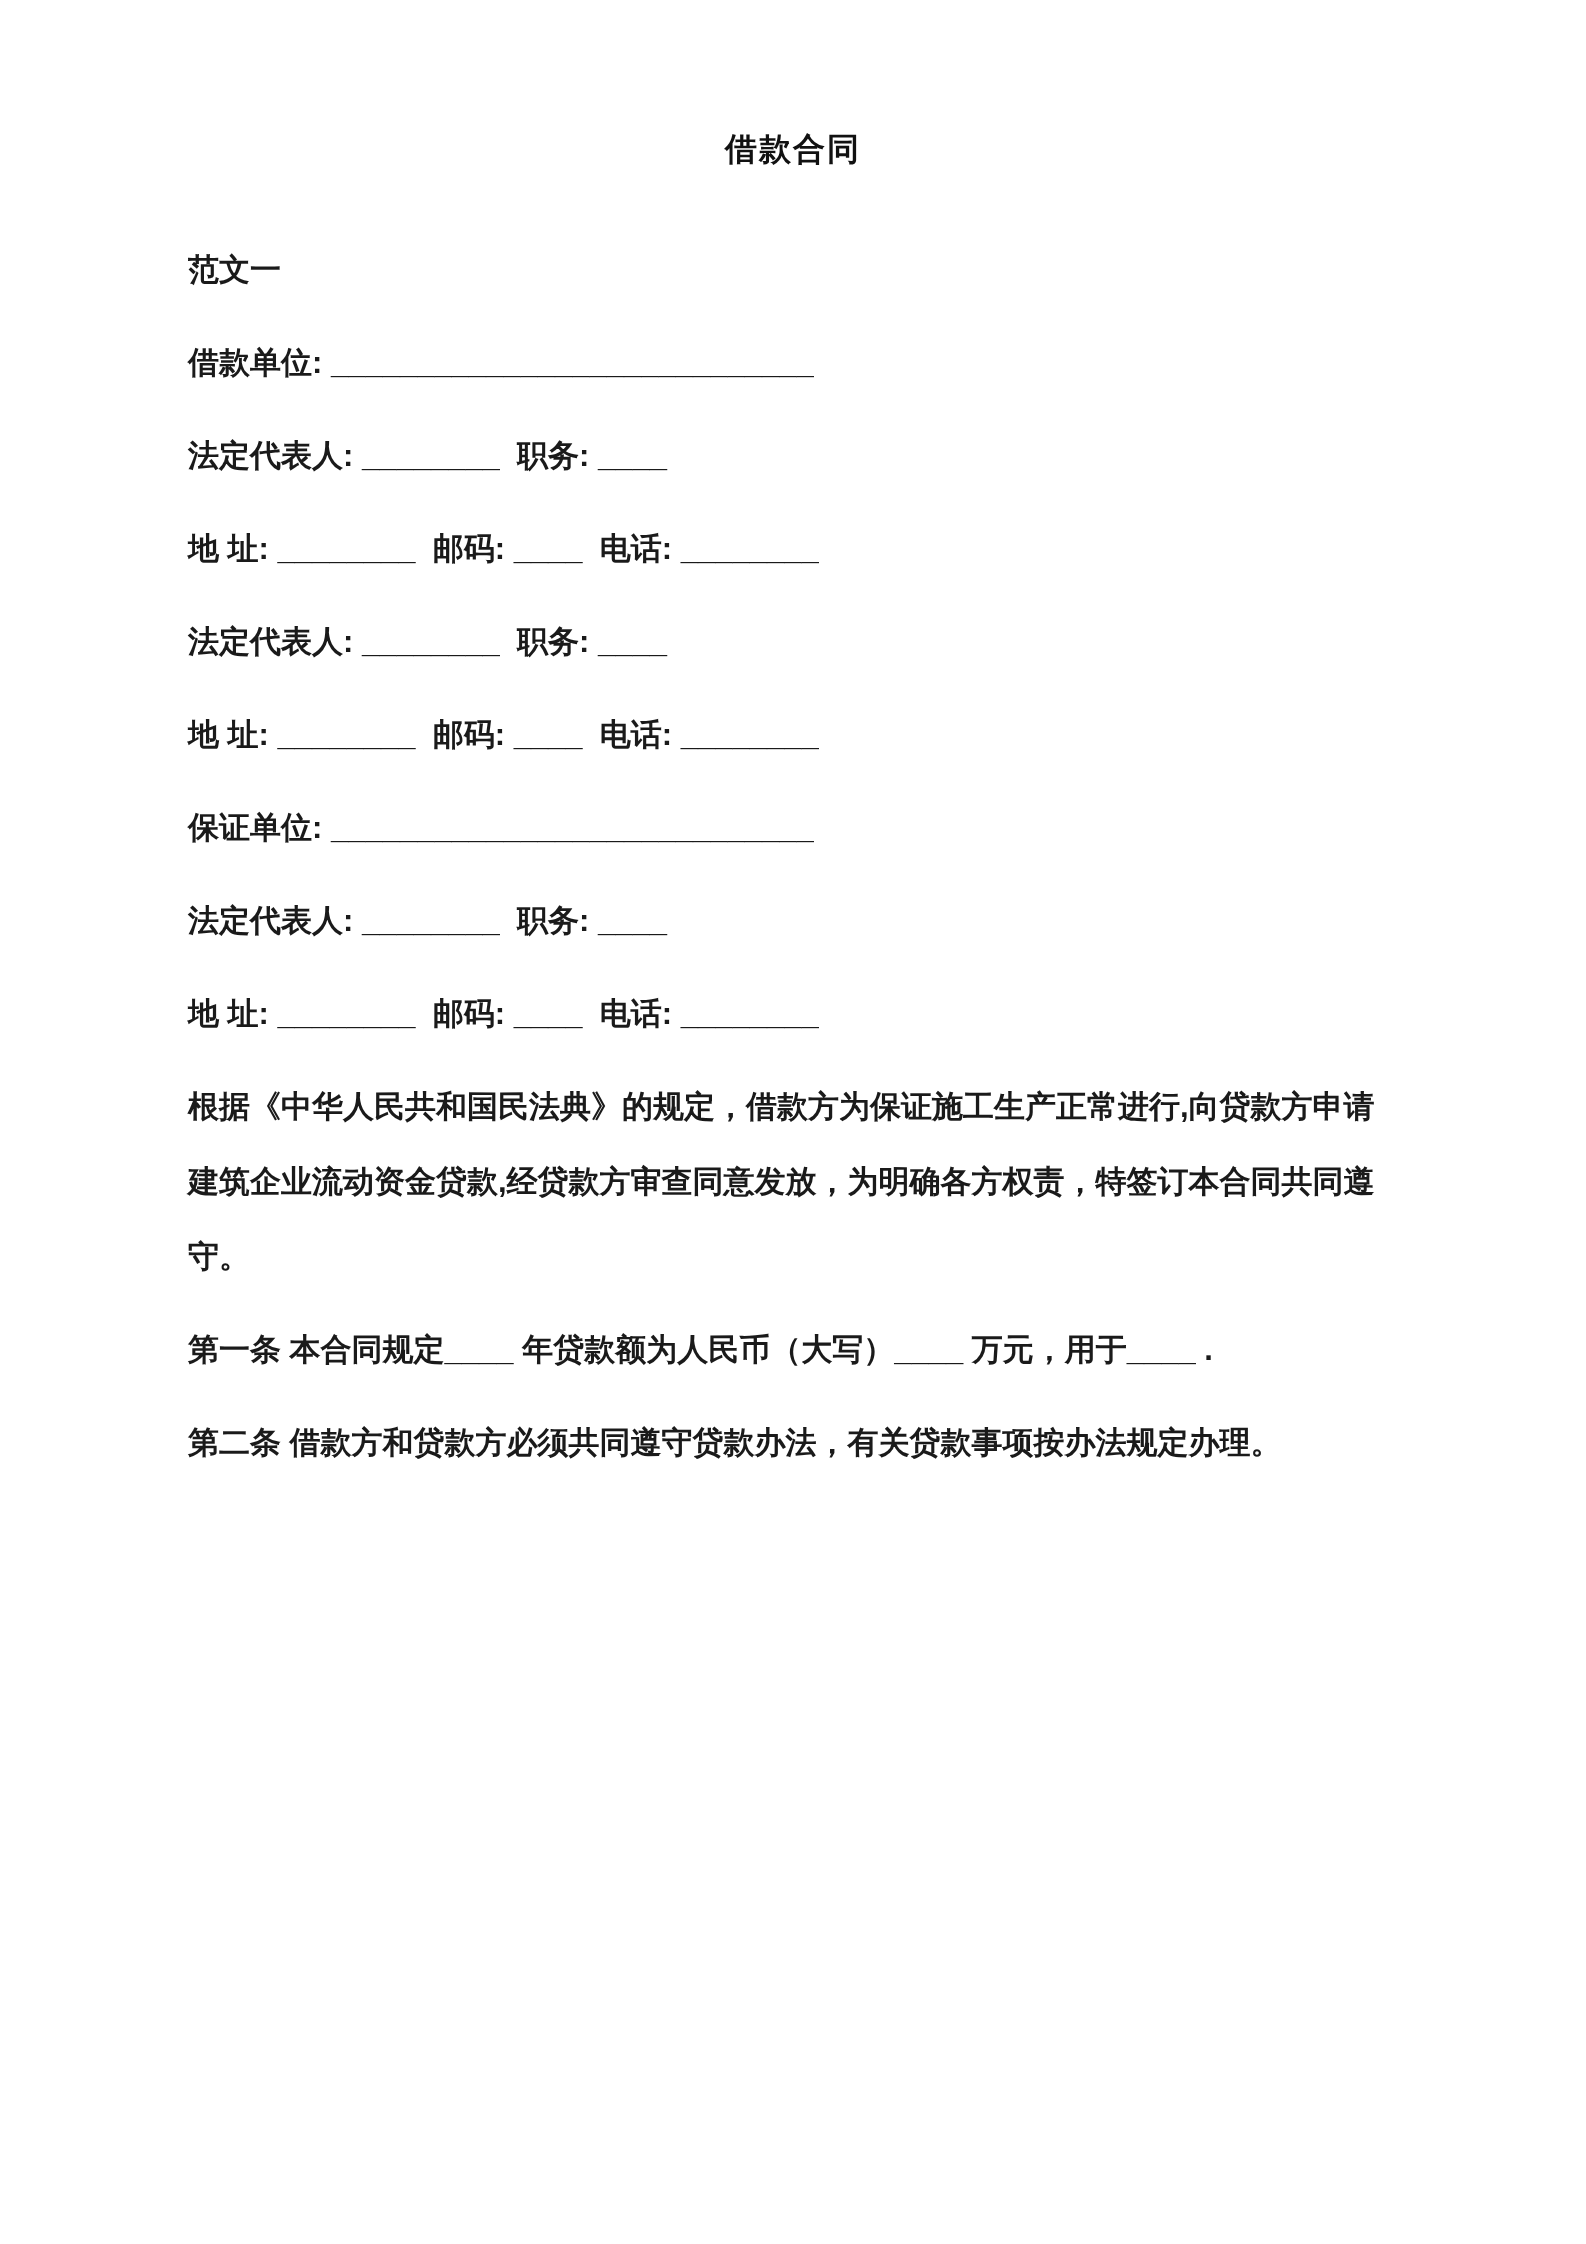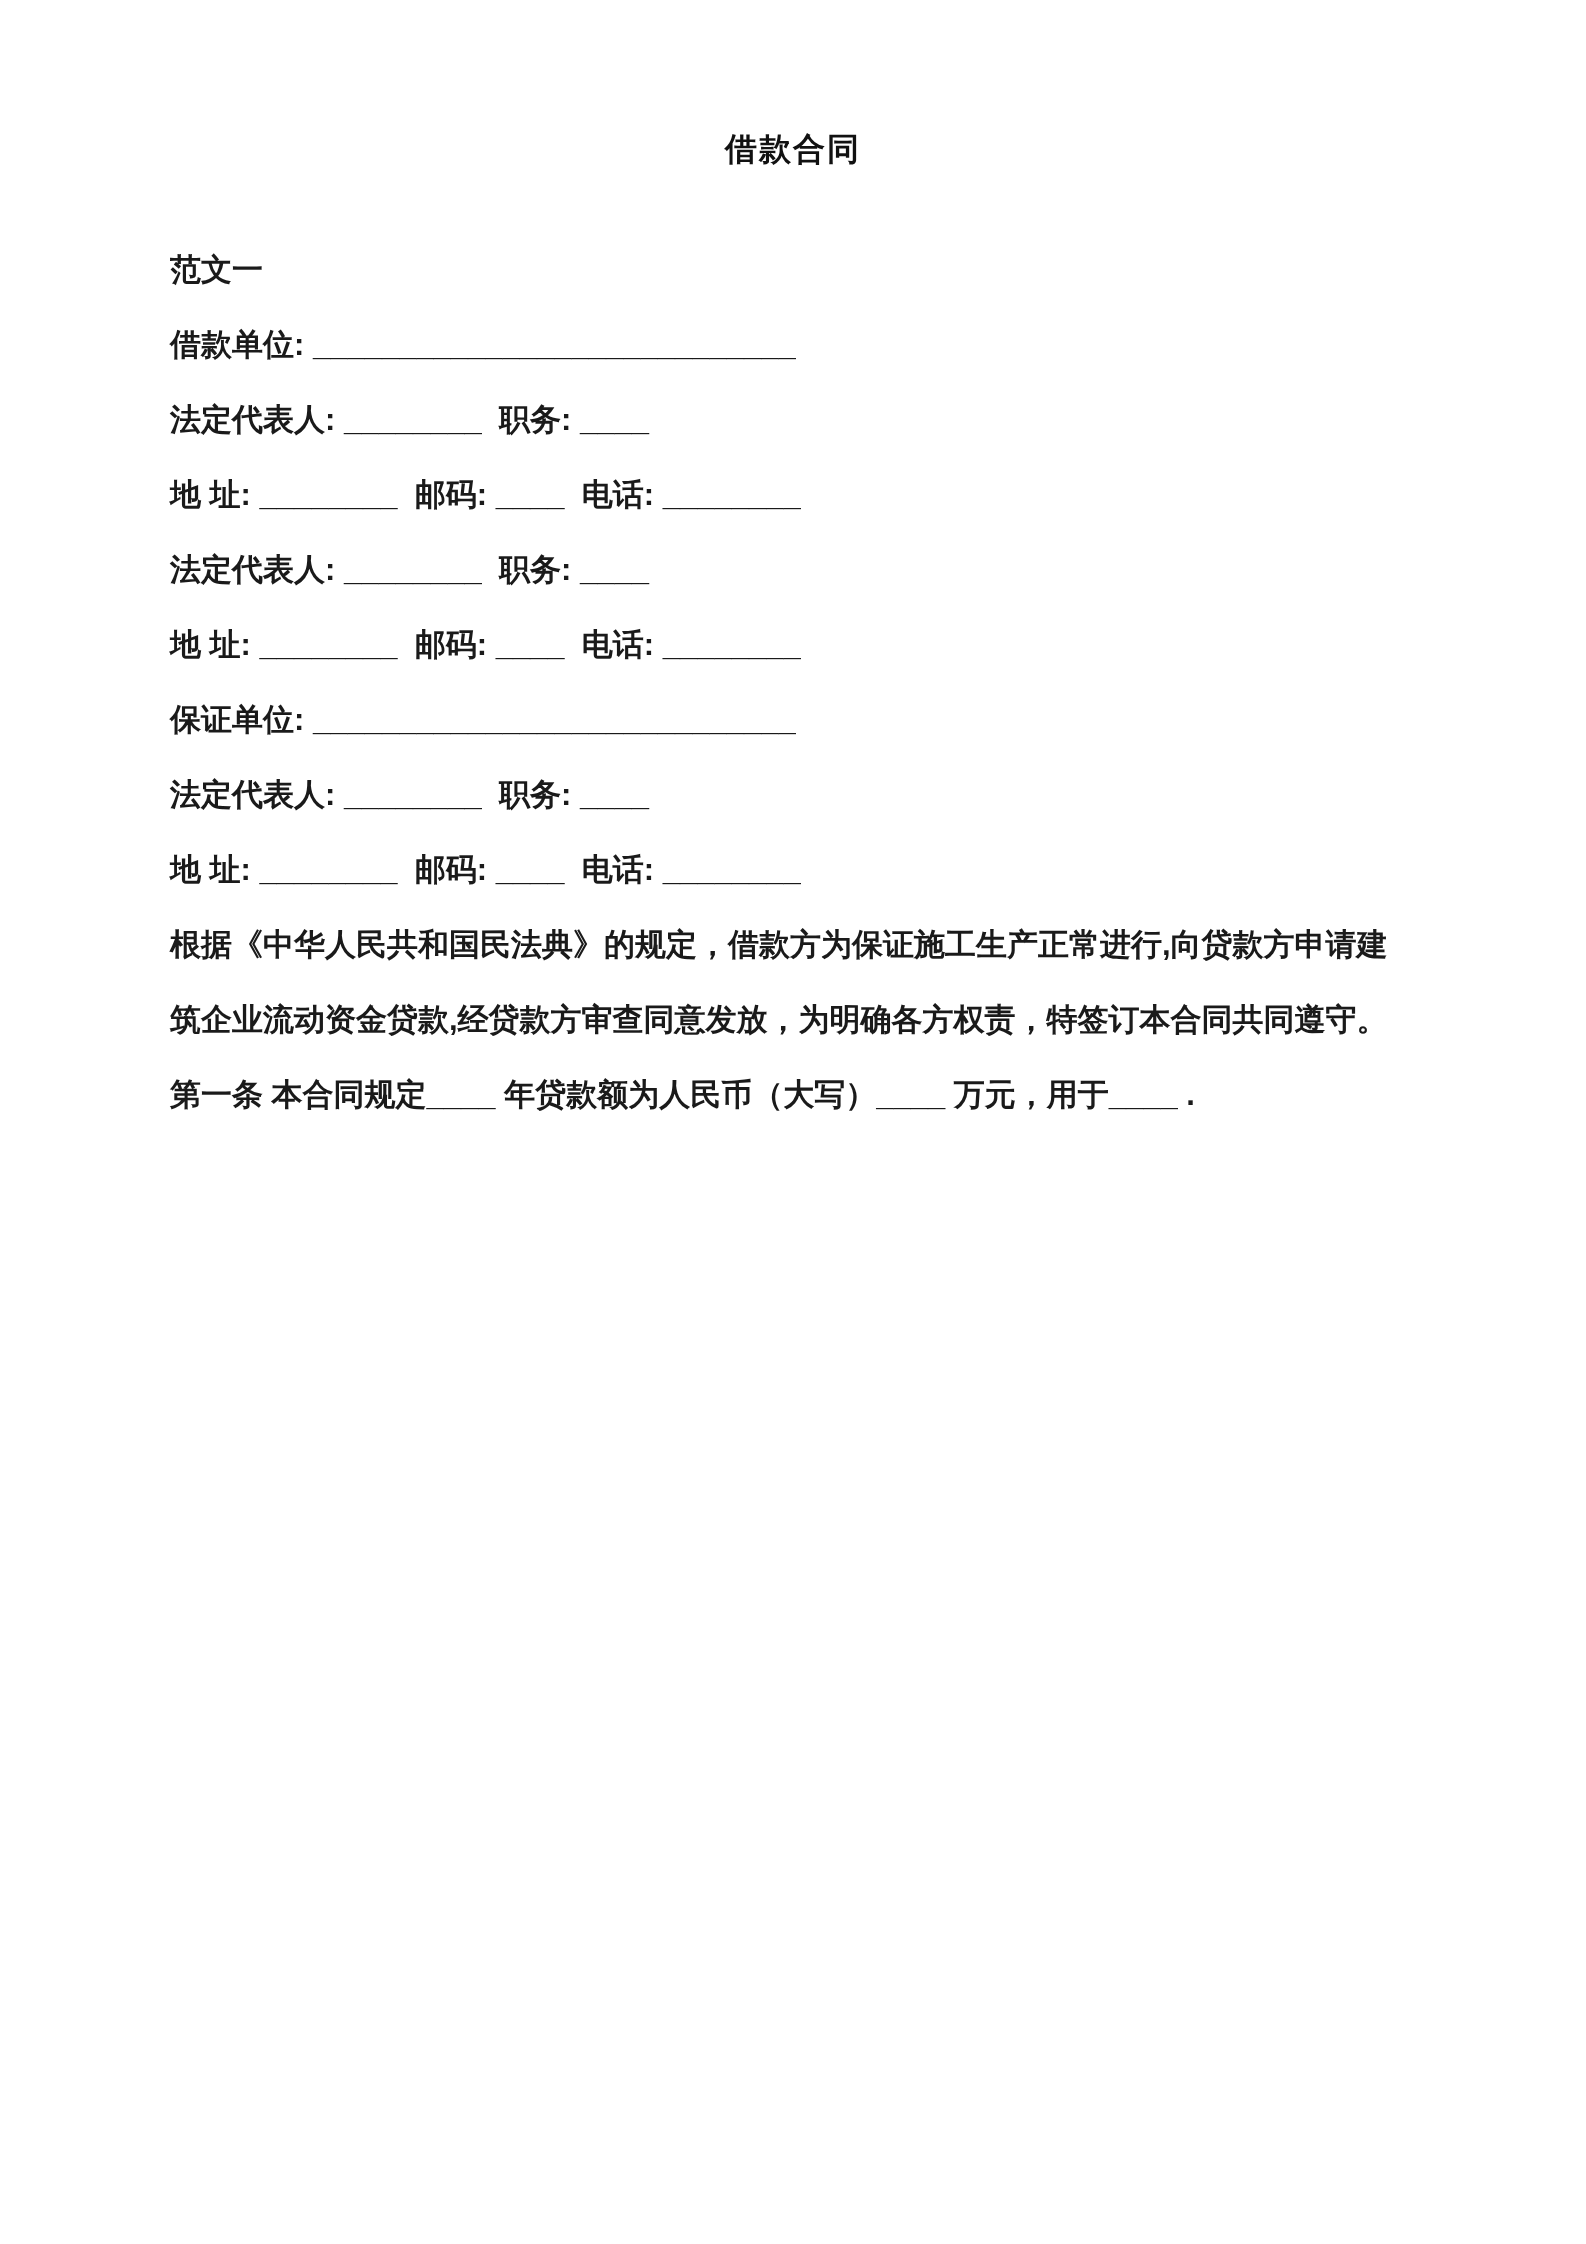--- a/index.html
+++ b/index.html
@@ -22,21 +22,21 @@
     text-align: center;
     font-size: 32px;
     font-weight: 700;
     letter-spacing: 2px;
     margin: 0 0 60px 0;
     color: #111;
   }
   .doc-body p {
     font-size: 31px;
     line-height: 75px;
-    margin: 0;
+    margin: 18px;
     font-weight: 600;
     color: #1a1a1a;
     word-break: break-all;
   }
   .doc-body p.field-line {
     white-space: pre-wrap;
   }
   .doc-body p.spacer-top {
     margin-top: 58px;
   }
@@ -52,14 +52,15 @@
     <p class="field-line">借款单位: ____________________________</p>
     <p class="field-line">法定代表人: ________  职务: ____</p>
     <p class="field-line">地 址: ________  邮码: ____  电话: ________</p>
     <p class="field-line">法定代表人: ________  职务: ____</p>
     <p class="field-line">地 址: ________  邮码: ____  电话: ________</p>
     <p class="field-line">保证单位: ____________________________</p>
     <p class="field-line">法定代表人: ________  职务: ____</p>
     <p class="field-line">地 址: ________  邮码: ____  电话: ________</p>
     <p>根据《中华人民共和国民法典》的规定，借款方为保证施工生产正常进行,向贷款方申请建筑企业流动资金贷款,经贷款方审查同意发放，为明确各方权责，特签订本合同共同遵守。</p>
     <p>第一条  本合同规定____  年贷款额为人民币（大写）____  万元，用于____ .</p>
+    <p>第二条  借款方和贷款方必须共同遵守贷款办法，有关贷款事项按办法规定办理。</p>
   </div>
 </div>
 
 </body></html>

